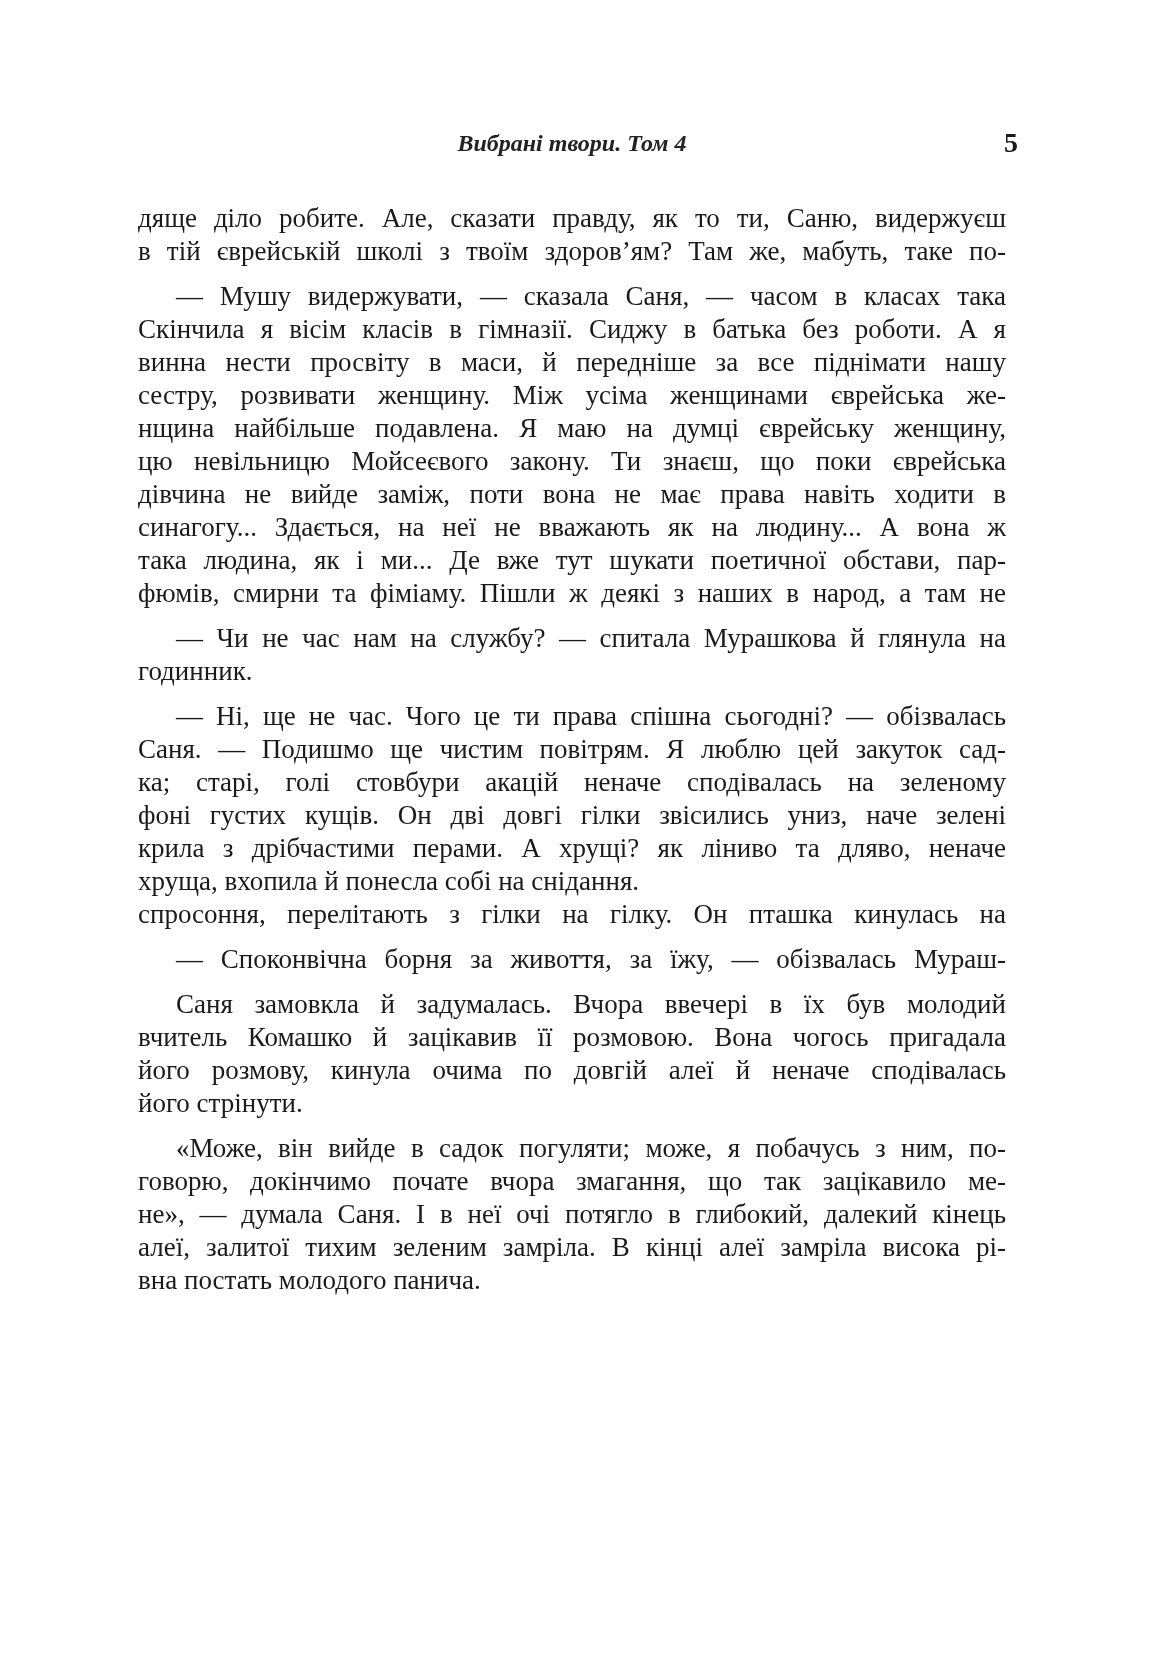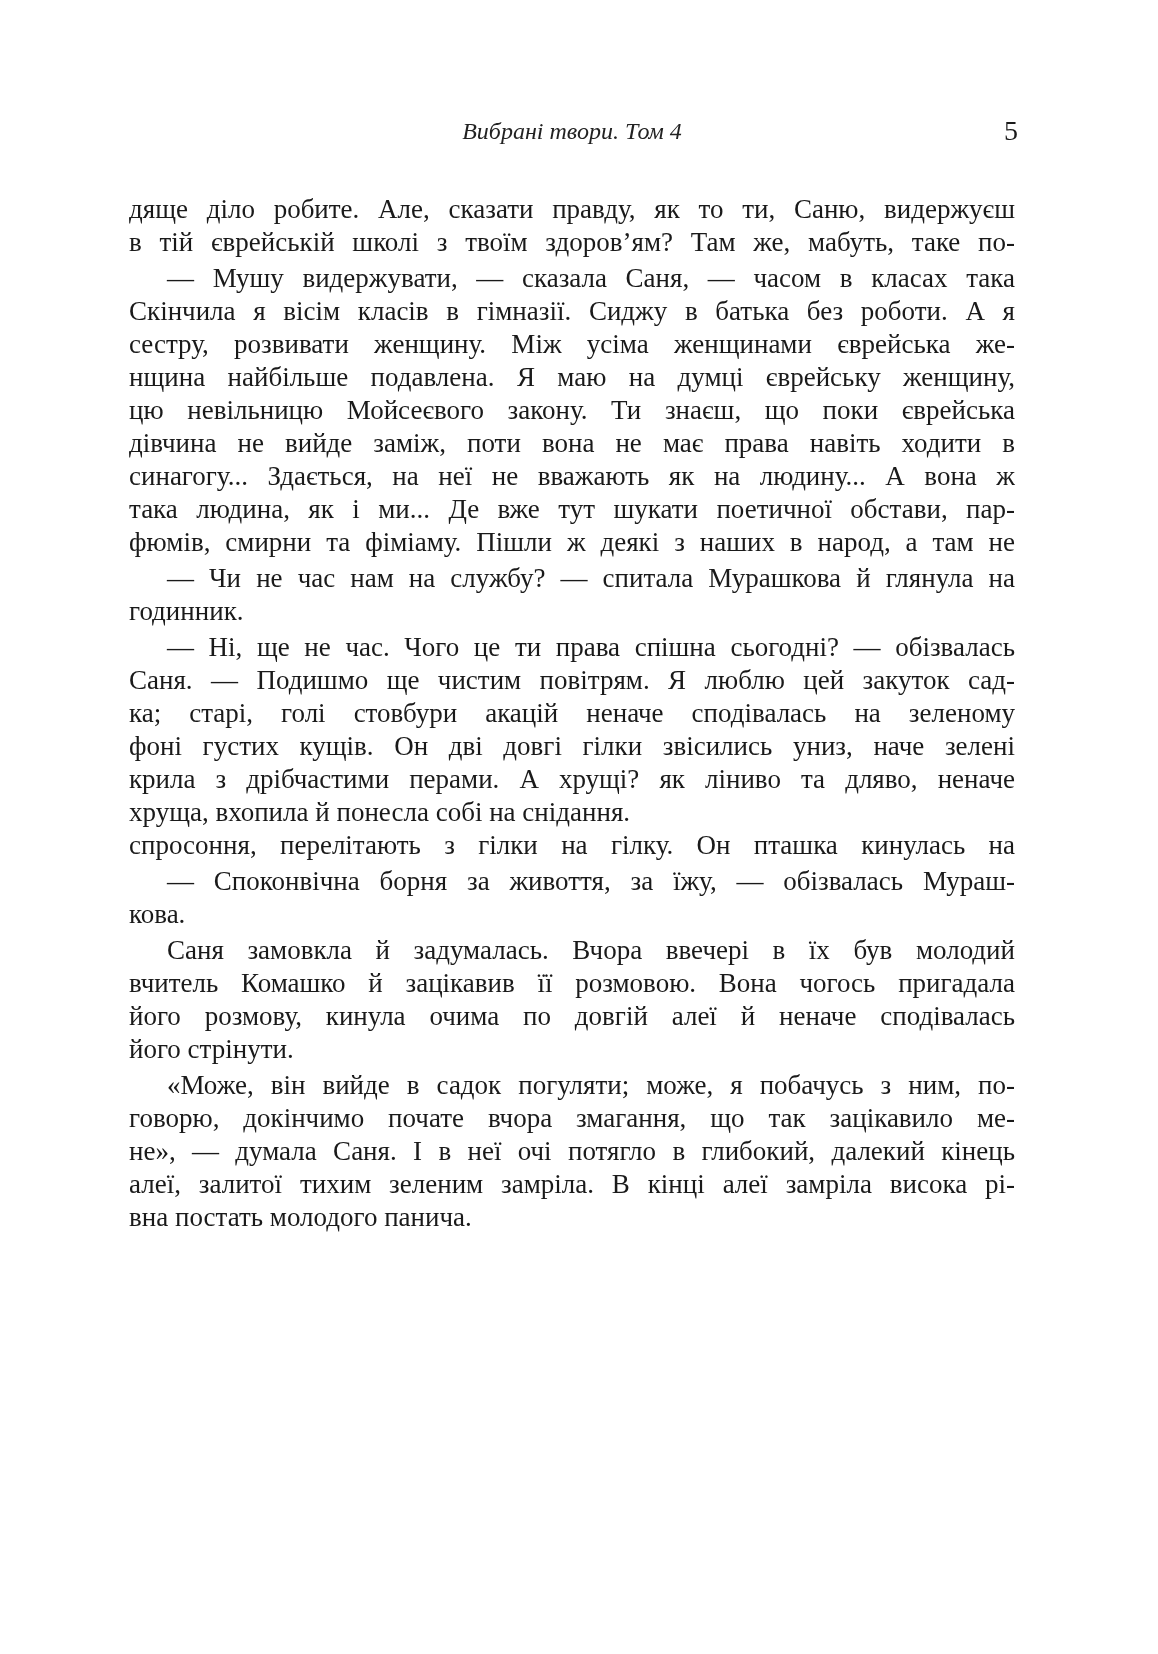--- a/index.html
+++ b/index.html
@@ -12,25 +12,26 @@
     width: 1158px;
     height: 1654px;
     margin: 0 auto;
     background: #ffffff;
     color: #1a1a1a;
     font-family: "Liberation Serif", "DejaVu Serif", serif;
     overflow: hidden;
   }
   .running-head {
     position: absolute;
-    top: 114px;
+    top: 126px;
     left: 126px;
     width: 892px;
     height: 34px;
     line-height: 34px;
+    font-weight: bold;
   }
   .running-head .title {
     display: block;
     text-align: center;
     font-style: italic;
     font-size: 24px;
     color: #222222;
   }
   .running-head .pageno {
     position: absolute;
@@ -41,21 +42,21 @@
     color: #1a1a1a;
   }
   .text-body {
     position: absolute;
     top: 190px;
     left: 126px;
     width: 892px;
     font-size: 27px;
     line-height: 33px;
   }
-  .paragraph { margin: 3px; }
+  .paragraph { margin: 12px; }
   .line {
     text-align: justify;
     text-align-last: justify;
     white-space: normal;
   }
   .line.last {
     text-align-last: left;
   }
   .paragraph.indent .line.first {
     padding-left: 38px;
@@ -72,20 +73,21 @@
 
   <div class="text-body">
 
   <div class="paragraph">
         <div class="line first">дяще діло робите. Але, сказати правду, як то ти, Саню, видержуєш</div>
         <div class="line">в тій єврейській школі з твоїм здоров’ям? Там же, мабуть, таке по-</div>
       </div>
       <div class="paragraph indent">
         <div class="line first">— Мушу видержувати, — сказала Саня, — часом в класах така</div>
         <div class="line">Скінчила я вісім класів в гімназії. Сиджу в батька без роботи. А я</div>
+        <div class="line">винна нести просвіту в маси, й передніше за все піднімати нашу</div>
         <div class="line">сестру, розвивати женщину. Між усіма женщинами єврейська же-</div>
         <div class="line">нщина найбільше подавлена. Я маю на думці єврейську женщину,</div>
         <div class="line">цю невільницю Мойсеєвого закону. Ти знаєш, що поки єврейська</div>
         <div class="line">дівчина не вийде заміж, поти вона не має права навіть ходити в</div>
         <div class="line">синагогу... Здається, на неї не вважають як на людину... А вона ж</div>
         <div class="line">така людина, як і ми... Де вже тут шукати поетичної обстави, пар-</div>
         <div class="line">фюмів, смирни та фіміаму. Пішли ж деякі з наших в народ, а там не</div>
       </div>
       <div class="paragraph indent">
         <div class="line first">— Чи не час нам на службу? — спитала Мурашкова й глянула на</div>
@@ -95,21 +97,20 @@
         <div class="line first">— Ні, ще не час. Чого це ти права спішна сьогодні? — обізвалась</div>
         <div class="line">Саня. — Подишмо ще чистим повітрям. Я люблю цей закуток сад-</div>
         <div class="line">ка; старі, голі стовбури акацій неначе сподівалась на зеленому</div>
         <div class="line">фоні густих кущів. Он дві довгі гілки звісились униз, наче зелені</div>
         <div class="line">крила з дрібчастими перами. А хрущі? як ліниво та дляво, неначе</div>
         <div class="line last">хруща, вхопила й понесла собі на снідання.</div>
         <div class="line">спросоння, перелітають з гілки на гілку. Он пташка кинулась на</div>
       </div>
       <div class="paragraph indent">
         <div class="line first">— Споконвічна борня за живоття, за їжу, — обізвалась Мураш-</div>
-        <div class="line last">кова.</div>
       </div>
       <div class="paragraph indent">
         <div class="line first">Саня замовкла й задумалась. Вчора ввечері в їх був молодий</div>
         <div class="line">вчитель Комашко й зацікавив її розмовою. Вона чогось пригадала</div>
         <div class="line">його розмову, кинула очима по довгій алеї й неначе сподівалась</div>
         <div class="line last">його стрінути.</div>
       </div>
       <div class="paragraph indent">
         <div class="line first">«Може, він вийде в садок погуляти; може, я побачусь з ним, по-</div>
         <div class="line">говорю, докінчимо почате вчора змагання, що так зацікавило ме-</div>

